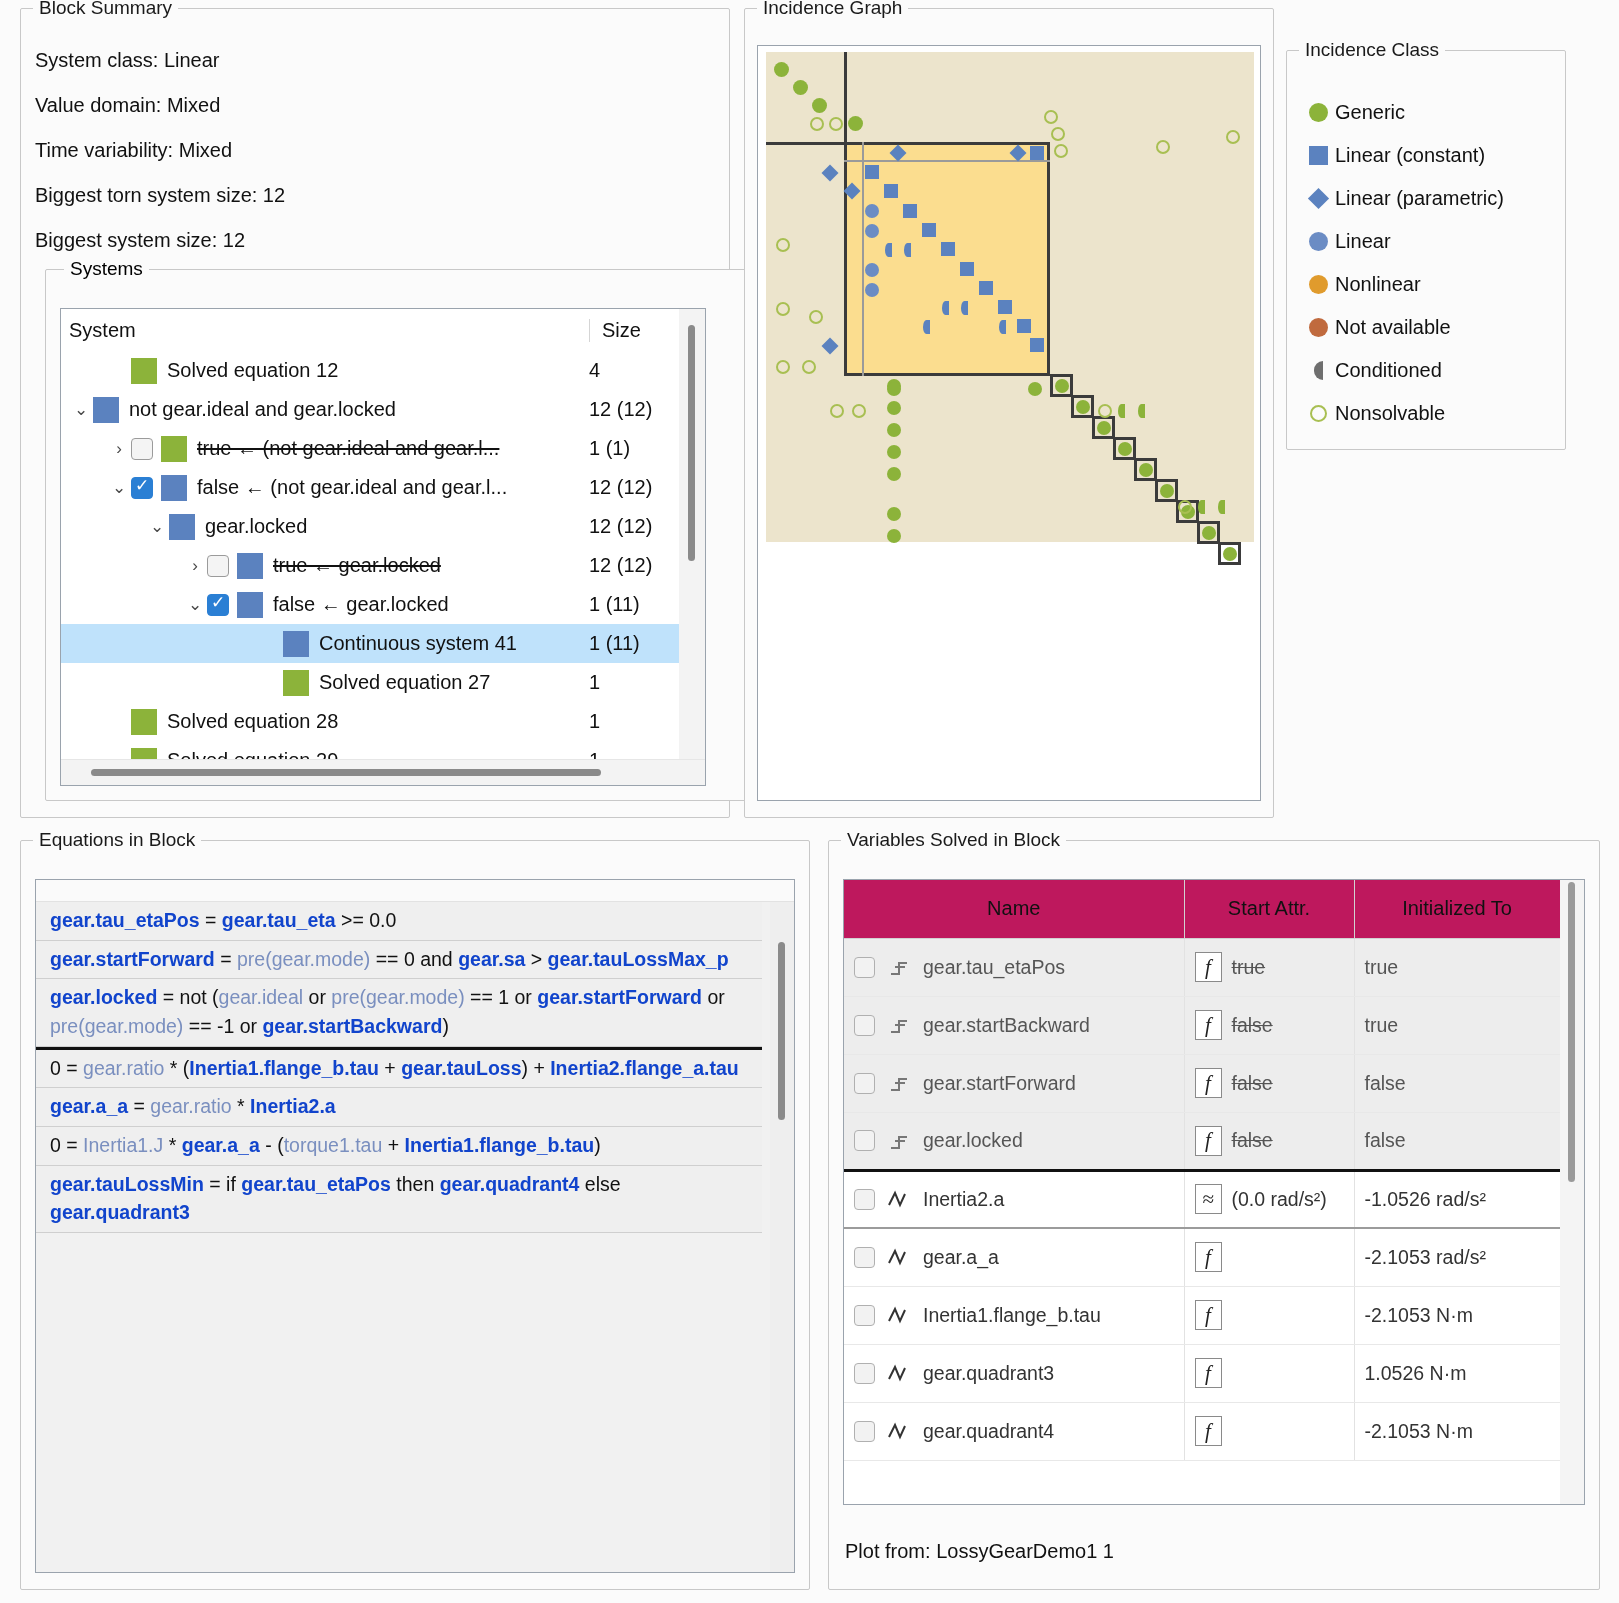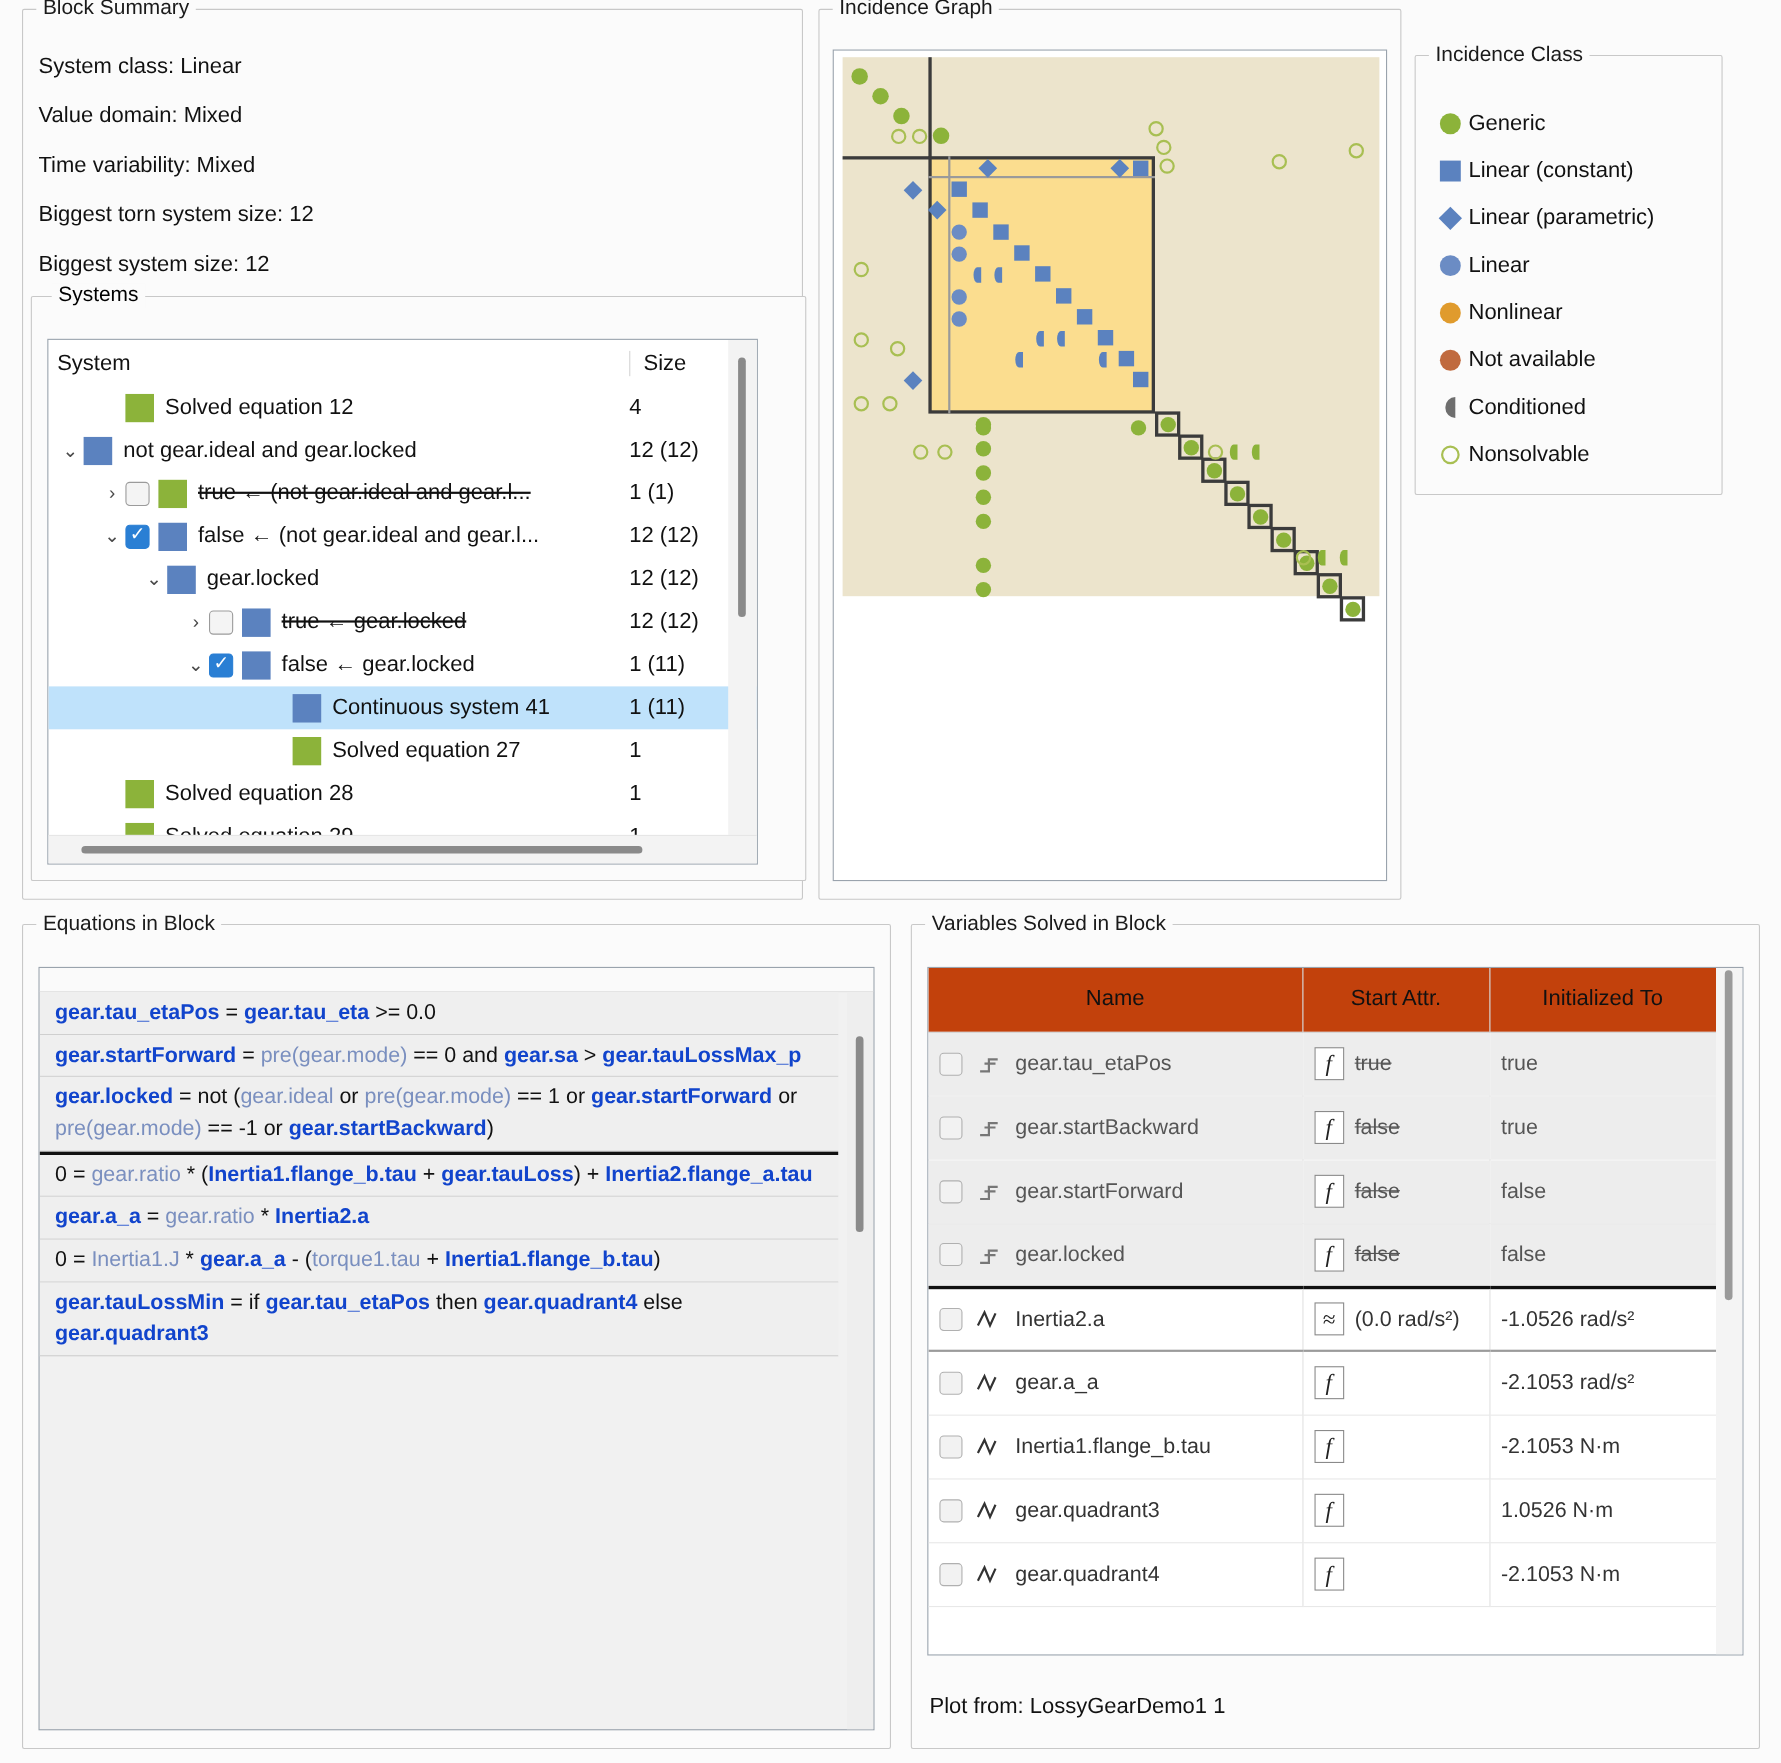--- a/index.html
+++ b/index.html
@@ -38,21 +38,21 @@
   
   #block-summary { left: 20px; top: 8px; width: 710px; height: 810px; }
   .summary-lines { position: absolute; left: 14px; top: 40px; }
   .summary-line {
     font-size: 20px; color: #111;
     margin-bottom: 22px; white-space: nowrap;
   }
 
   #systems-group {
     position: absolute;
-    left: 7px; top: 260px; width: 705px; height: 532px;
+    left: 24px; top: 260px; width: 705px; height: 532px;
     border: 1px solid #c8c8c8; border-radius: 2px; background: #fbfbfb;
   }
   #systems-group > .group-title {
     position: absolute; top: -12px; left: 18px;
     background: #fbfbfb; padding: 0 6px; font-size: 19px;
   }
   .tree-wrap {
     position: absolute; left: 14px; top: 38px;
     width: 646px; height: 478px;
     border: 1px solid #9aa3ad;
@@ -199,21 +199,21 @@
   .vars-wrap {
     position: absolute; left: 14px; top: 38px;
     width: 742px; height: 626px;
     border: 1px solid #9aa3ad; background: #fff; overflow: hidden;
   }
   table.vars { border-collapse: collapse; width: 716px; table-layout: fixed; }
   table.vars th {
     font-weight: normal; font-size: 20px; color: #111;
     height: 58px; text-align: center;
     border-right: 1px solid #d2d2d2; border-bottom: 1px solid #d2d2d2;
-    background: #c2410c;
+    background: #be185d;
   }
   table.vars td {
     height: 58px; font-size: 19.5px; color: #333;
     border-right: 1px solid #e2e2e2; border-bottom: 1px solid #e8e8e8;
     padding: 0 10px;
     white-space: nowrap; overflow: hidden;
   }
   table.vars tr.discrete td { background: #ededed; color: #555; }
   table.vars tr.sep-top td { border-top: 3px solid #111; }
   table.vars tr.sep-grey td { border-top: 2px solid #9b9b9b; }

